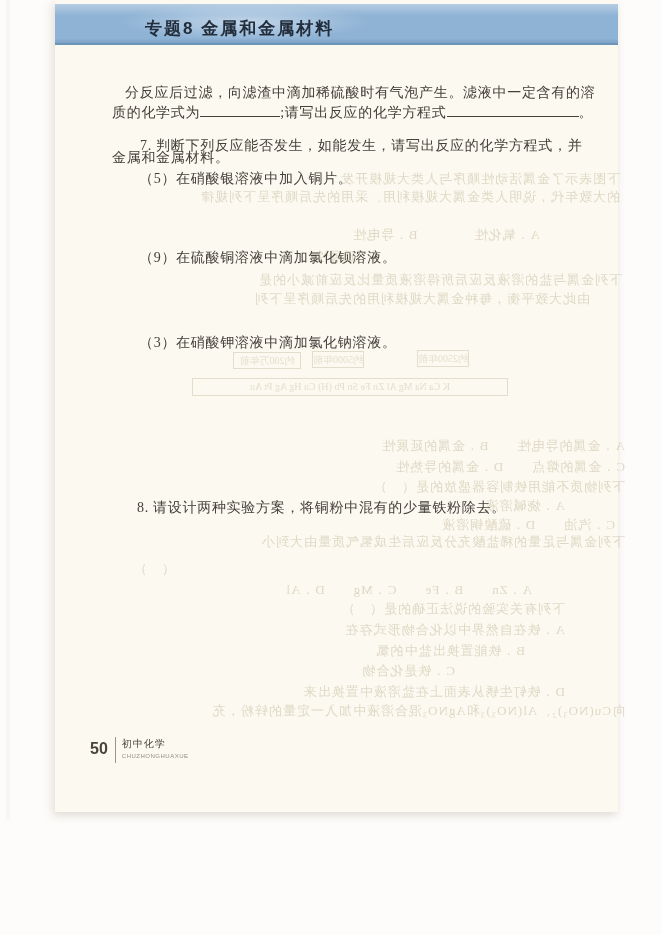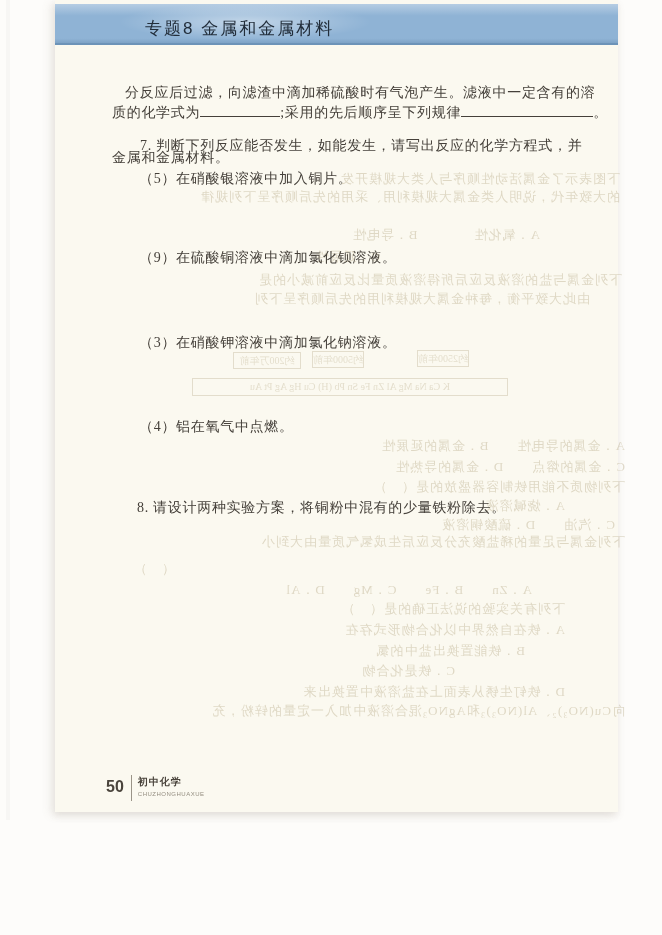--- a/index.html
+++ b/index.html
@@ -27,50 +27,50 @@
   
   .header-bar{
     position:absolute;left:0;top:4px;width:100%;height:41px;
     background:
       radial-gradient(ellipse 180px 26px at 190px 18px, rgba(255,255,255,0.45), rgba(255,255,255,0) 70%),
       linear-gradient(180deg, var(--bar_blue_light) 0%, var(--bar_blue) 30%, var(--bar_blue) 88%, #7ea3c6 100%);
     border-bottom:2px solid var(--bar_edge);
   }
   .header-title{
     position:absolute;left:90px;top:13px;
-    font-size:17px;font-weight:normal;letter-spacing:2px;color:var(--title_ink);
+    font-size:17px;font-weight:bold;letter-spacing:2px;color:var(--title_ink);
     font-family:"Liberation Sans","DejaVu Sans",sans-serif;
   }
   
   .bodytext{position:absolute;color:var(--ink);font-size:14px;line-height:18px;letter-spacing:0.7px;white-space:nowrap;}
   .blank{display:inline-block;border-bottom:1px solid var(--ink);height:13px;vertical-align:baseline;}
   .blank-1{width:80px;}
   .blank-2{width:132px;}
   
   .bleed-layer{position:absolute;inset:0;pointer-events:none;}
   .bleed-line{
     position:absolute;color:var(--bleed);opacity:0.42;
     transform:scaleX(-1);filter:blur(0.5px);
     font-size:13px;letter-spacing:1px;white-space:nowrap;overflow:hidden;
   }
   .bleed-box{
     position:absolute;border:1px solid var(--bleed);opacity:0.35;
     color:var(--bleed);font-size:10px;line-height:15px;text-align:center;
     transform:scaleX(-1);filter:blur(0.5px);white-space:nowrap;overflow:hidden;
   }
   
-  .footer{position:absolute;left:35px;top:775px;display:flex;align-items:flex-start;margin-left:16px;}
+  .footer{position:absolute;left:35px;top:737px;display:flex;align-items:flex-start;}
   .page-number{
     font-size:16px;font-weight:bold;color:var(--footer_ink);
     font-family:"Liberation Sans","DejaVu Sans",sans-serif;margin-top:3px;
   }
   .footer-divider{width:1px;height:26px;background:#9a9488;margin:0 6px 0 7px;}
   .footer-book{display:flex;flex-direction:column;}
   .footer-book-title{
-    font-size:10px;font-weight:bold;color:var(--footer_ink);letter-spacing:1px;
+    font-size:10px;font-weight:normal;color:var(--footer_ink);letter-spacing:1px;
     font-family:"Liberation Sans","DejaVu Sans",sans-serif;
   }
   .footer-book-pinyin{
     font-size:6px;color:var(--pinyin);letter-spacing:0.5px;margin-top:2px;
     font-family:"Liberation Sans","DejaVu Sans",sans-serif;
   }
 </style>
 </head>
 <body>
 
@@ -102,29 +102,28 @@
         <div class="bleed-box" style="left: 257px; top: 351px; width: 52px; height: 17px;">约5000年前</div>
         <div class="bleed-box" style="left: 362px; top: 350px; width: 52px; height: 17px;">约2500年前</div>
         <div class="bleed-box" style="left: 137px; top: 378px; width: 316px; height: 18px;">K Ca Na Mg Al Zn Fe Sn Pb (H) Cu Hg Ag Pt Au</div>
       </div>
 
     <div class="header-bar">
       <div class="header-title">专题8 金属和金属材料</div>
     </div>
 
     <div class="bodytext" style="left:70px;top:84px;">分反应后过滤，向滤渣中滴加稀硫酸时有气泡产生。滤液中一定含有的溶</div>
-    <div class="bodytext" style="left:57px;top:104px;"><span>质的化学式为</span><span class="blank blank-1"></span><span>;采用的先后顺序呈下列规律</span><span class="blank blank-2"></span><span>。</span></div>
+    <div class="bodytext" style="left:57px;top:104px;"><span>质的化学式为</span><span class="blank blank-1"></span><span>;请写出反应的化学方程式</span><span class="blank blank-2"></span><span>。</span></div>
 
     <div class="bodytext" style="left:85px;top:137px;">7. 判断下列反应能否发生，如能发生，请写出反应的化学方程式，并</div>
     <div class="bodytext" style="left:57px;top:149px;">金属和金属材料。</div>
 
     <div class="bodytext" style="left:84px;top:170px;">（5）在硝酸银溶液中加入铜片。</div>
     <div class="bodytext" style="left:84px;top:249px;">（9）在硫酸铜溶液中滴加氯化钡溶液。</div>
     <div class="bodytext" style="left:84px;top:334px;">（3）在硝酸钾溶液中滴加氯化钠溶液。</div>
-    <div class="bodytext" style="left:84px;top:418px;">（4）铝在氧气中点燃。</div>
 
     <div class="bodytext" style="left:82px;top:499px;">8. 请设计两种实验方案，将铜粉中混有的少量铁粉除去。</div>
 
     <div class="footer">
       <div class="page-number">50</div>
       <div class="footer-divider"></div>
       <div class="footer-book">
         <div class="footer-book-title">初中化学</div>
         <div class="footer-book-pinyin">CHUZHONGHUAXUE</div>
       </div>

